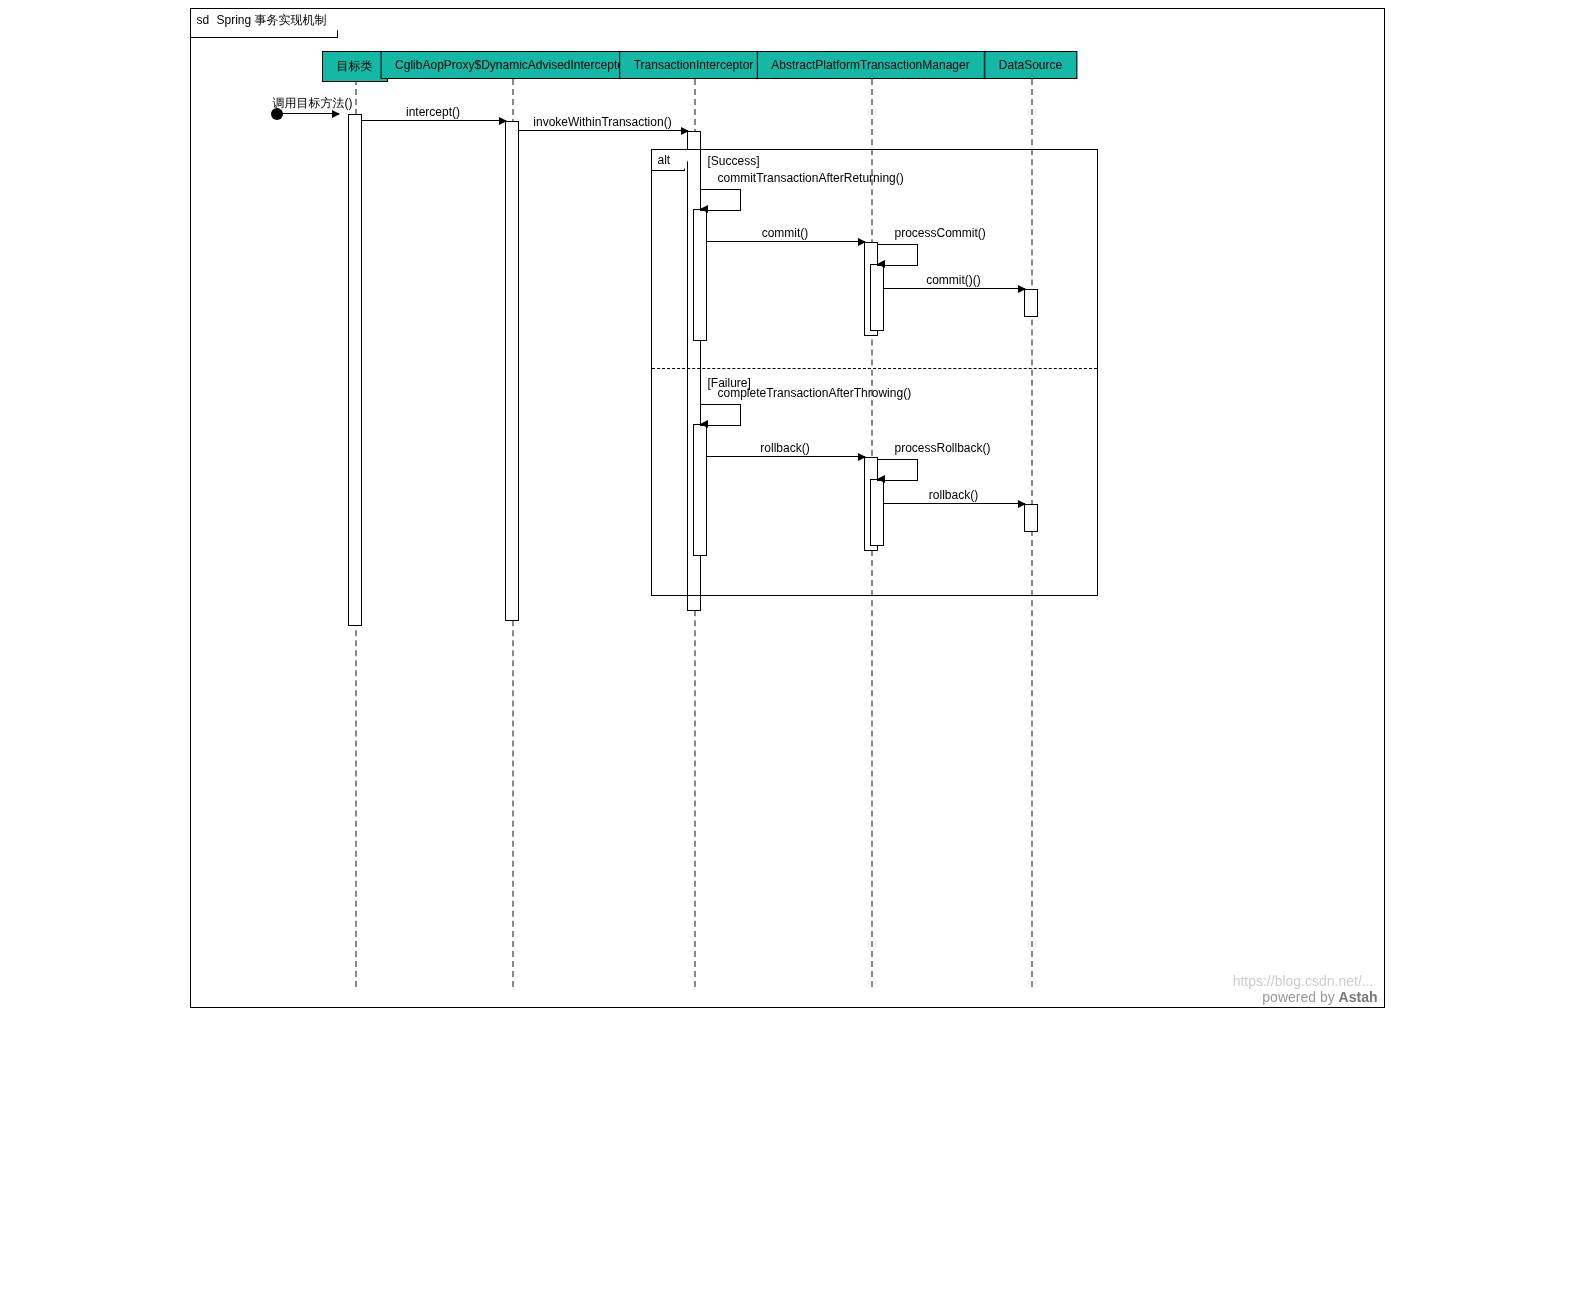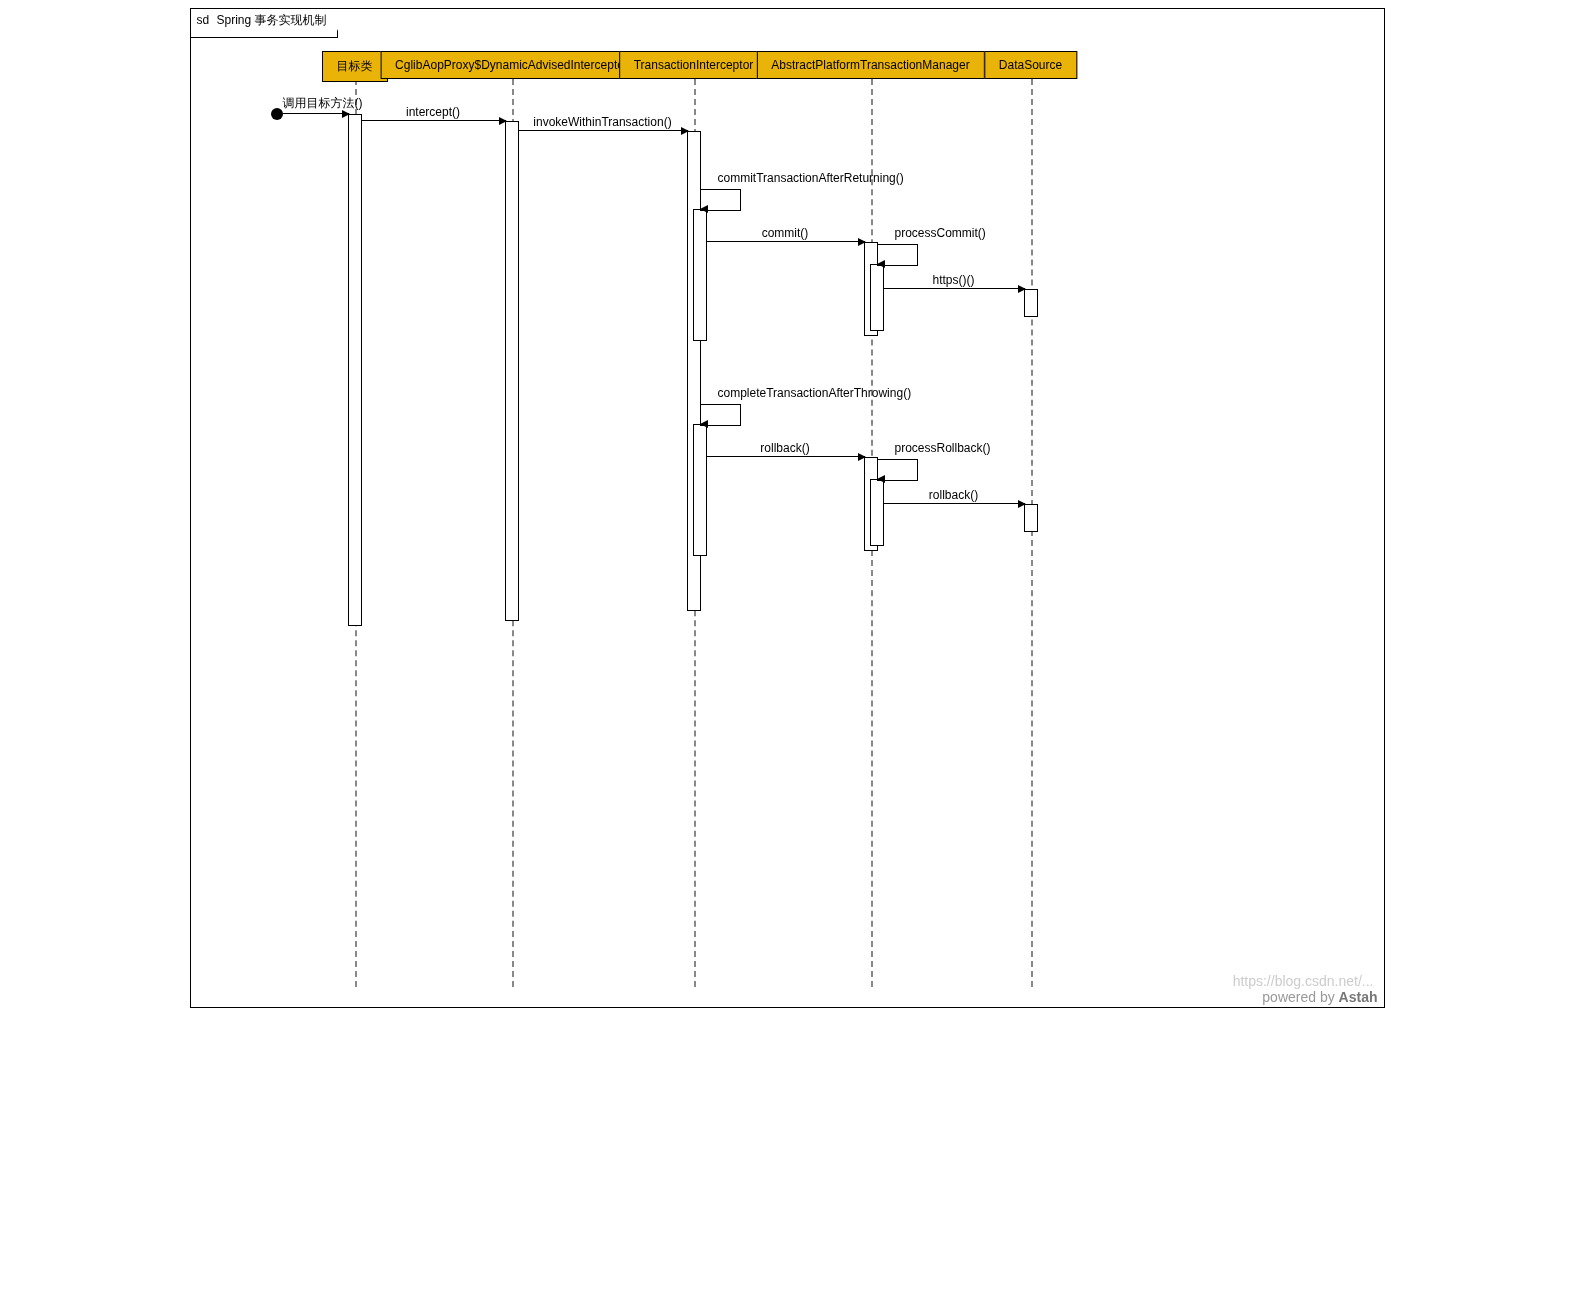--- a/index.html
+++ b/index.html
@@ -3,21 +3,21 @@
 <meta charset="utf-8">
 <style>
 html,body{margin:0;padding:0;background:#fff;font-family:Arial,"Microsoft YaHei",sans-serif;font-size:13px;color:#000}
 #diagram{position:relative;width:1195px;height:1000px;border:1px solid #000;margin:8px auto;box-sizing:border-box}
 
 #frame-tab{position:absolute;left:0;top:0;height:22px;padding:3px 10px 3px 6px;border-right:1px solid #000;border-bottom:1px solid #000;background:#fff;font-size:12px}
 #frame-tab b{font-weight:normal;margin-right:4px}
 #frame-tab::after{content:"";position:absolute;right:-11px;top:0;width:0;height:0;border-top:22px solid #fff;border-right:11px solid transparent}
 #frame-tab::before{content:"";position:absolute;right:-12px;top:-1px;width:0;height:0;border-top:24px solid #000;border-right:12px solid transparent;z-index:-1}
 
-.head{position:absolute;top:42px;padding:6px 14px;border:1px solid #000;background:#eab308;text-align:center;font-size:12px;transform:translateX(-50%);white-space:nowrap}
+.head{position:absolute;top:42px;padding:6px 14px;border:1px solid #000;background:#14b8a6;text-align:center;font-size:12px;transform:translateX(-50%);white-space:nowrap}
 
 .life{position:absolute;top:70px;bottom:20px;width:0;border-left:2px dashed #888}
 
 .act{position:absolute;width:12px;background:#fff;border:1px solid #000;transform:translateX(-50%)}
 
 .msg{position:absolute;height:14px}
 .msg .lbl{position:absolute;bottom:2px;left:0;right:0;text-align:center;font-size:12px;white-space:nowrap}
 .msg .line{position:absolute;left:0;right:0;bottom:0;height:0;border-top:1px solid #000}
 .msg .arrR{position:absolute;right:-1px;bottom:-4px;width:0;height:0;border-left:8px solid #000;border-top:4px solid transparent;border-bottom:4px solid transparent}
 
@@ -55,21 +55,21 @@
   <div class="life" style="left:680px"></div>
   <div class="life" style="left:840px"></div>
 
   <div class="head" style="left:164px"><span>目标类</span></div>
   <div class="head" style="left:321px"><span>CglibAopProxy$DynamicAdvisedInterceptor</span></div>
   <div class="head" style="left:503px"><span>TransactionInterceptor</span></div>
   <div class="head" style="left:680px"><span>AbstractPlatformTransactionManager</span></div>
   <div class="head" style="left:840px"><span>DataSource</span></div>
 
   <div id="startDot" style="left:80px;top:99px"></div>
-  <div class="msg" style="left:92px;width:66px;top:91px">
+  <div class="msg" style="left:82px;width:66px;top:91px">
     <div class="lbl" style="text-align:left">调用目标方法()</div>
     <div class="line"></div>
       <div class="arrR"></div>
   </div>
 
   <div class="act" style="left:164px;top:105px;height:510px"></div>
   <div class="act" style="left:321px;top:112px;height:498px"></div>
   <div class="act" style="left:503px;top:122px;height:478px"></div>
 
   <div class="msg" style="left:170px;width:145px;top:98px">
@@ -77,20 +77,26 @@
     <div class="line"></div>
       <div class="arrR"></div>
   </div>
 
   <div class="msg" style="left:327px;width:170px;top:108px">
     <div class="lbl">invokeWithinTransaction()</div>
     <div class="line"></div>
       <div class="arrR"></div>
   </div>
 
+  <div id="altBox" style="left:460px;top:140px;width:445px;height:445px">
+    <div id="altTab"><span>alt</span></div>
+    <div class="guard" style="left:56px;top:4px">[Success]</div>
+    <div id="altDiv" style="top:218px"></div>
+    <div class="guard" style="left:56px;top:226px">[Failure]</div>
+  </div>
 
   <div class="act" style="left:509px;top:200px;height:130px"></div>
   <div class="self" style="left:509px;top:180px">
     <div class="lbl">commitTransactionAfterReturning()</div>
     <div class="box"></div>
       <div class="arr"></div>
   </div>
 
   <div class="act" style="left:680px;top:233px;height:92px"></div>
   <div class="msg" style="left:515px;width:159px;top:219px">
@@ -101,21 +107,21 @@
 
   <div class="act" style="left:686px;top:255px;height:65px"></div>
   <div class="self" style="left:686px;top:235px">
     <div class="lbl">processCommit()</div>
     <div class="box"></div>
       <div class="arr"></div>
   </div>
 
   <div class="act" style="left:840px;top:280px;height:26px"></div>
   <div class="msg" style="left:692px;width:142px;top:266px">
-    <div class="lbl">https()()</div>
+    <div class="lbl">commit()()</div>
     <div class="line"></div>
       <div class="arrR"></div>
   </div>
 
   <div class="act" style="left:509px;top:415px;height:130px"></div>
   <div class="self" style="left:509px;top:395px">
     <div class="lbl">completeTransactionAfterThrowing()</div>
     <div class="box"></div>
       <div class="arr"></div>
   </div>

